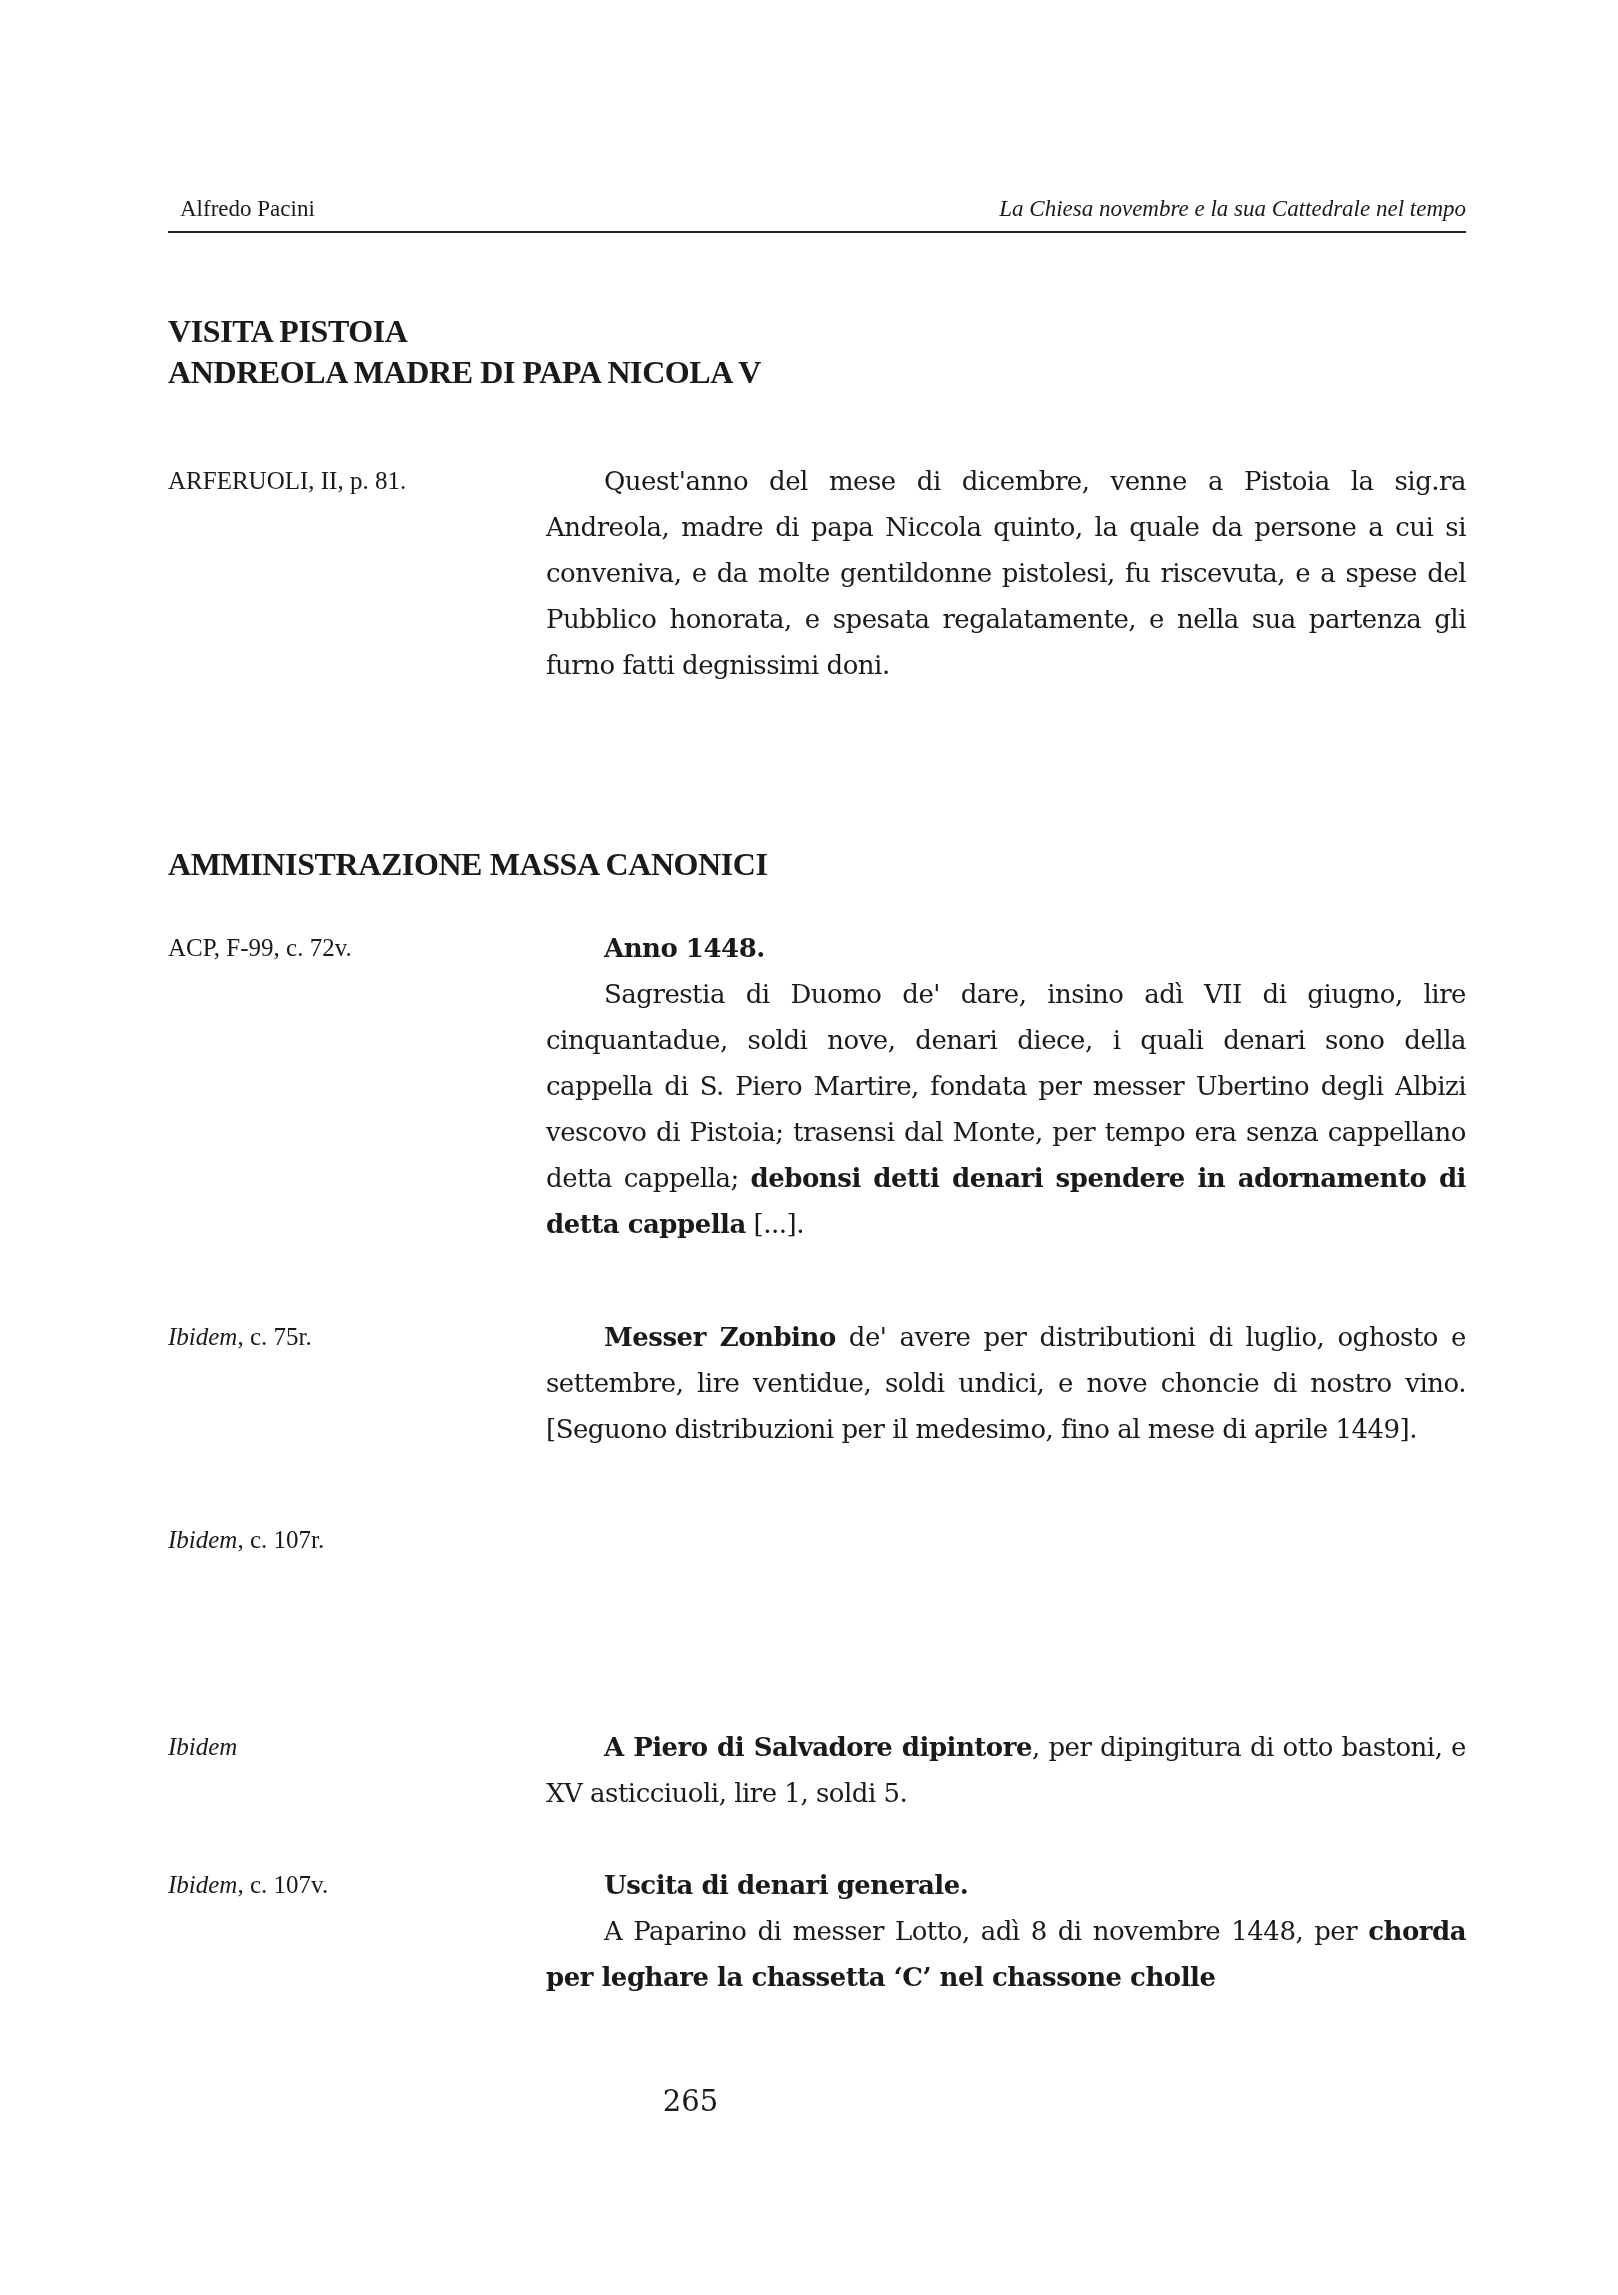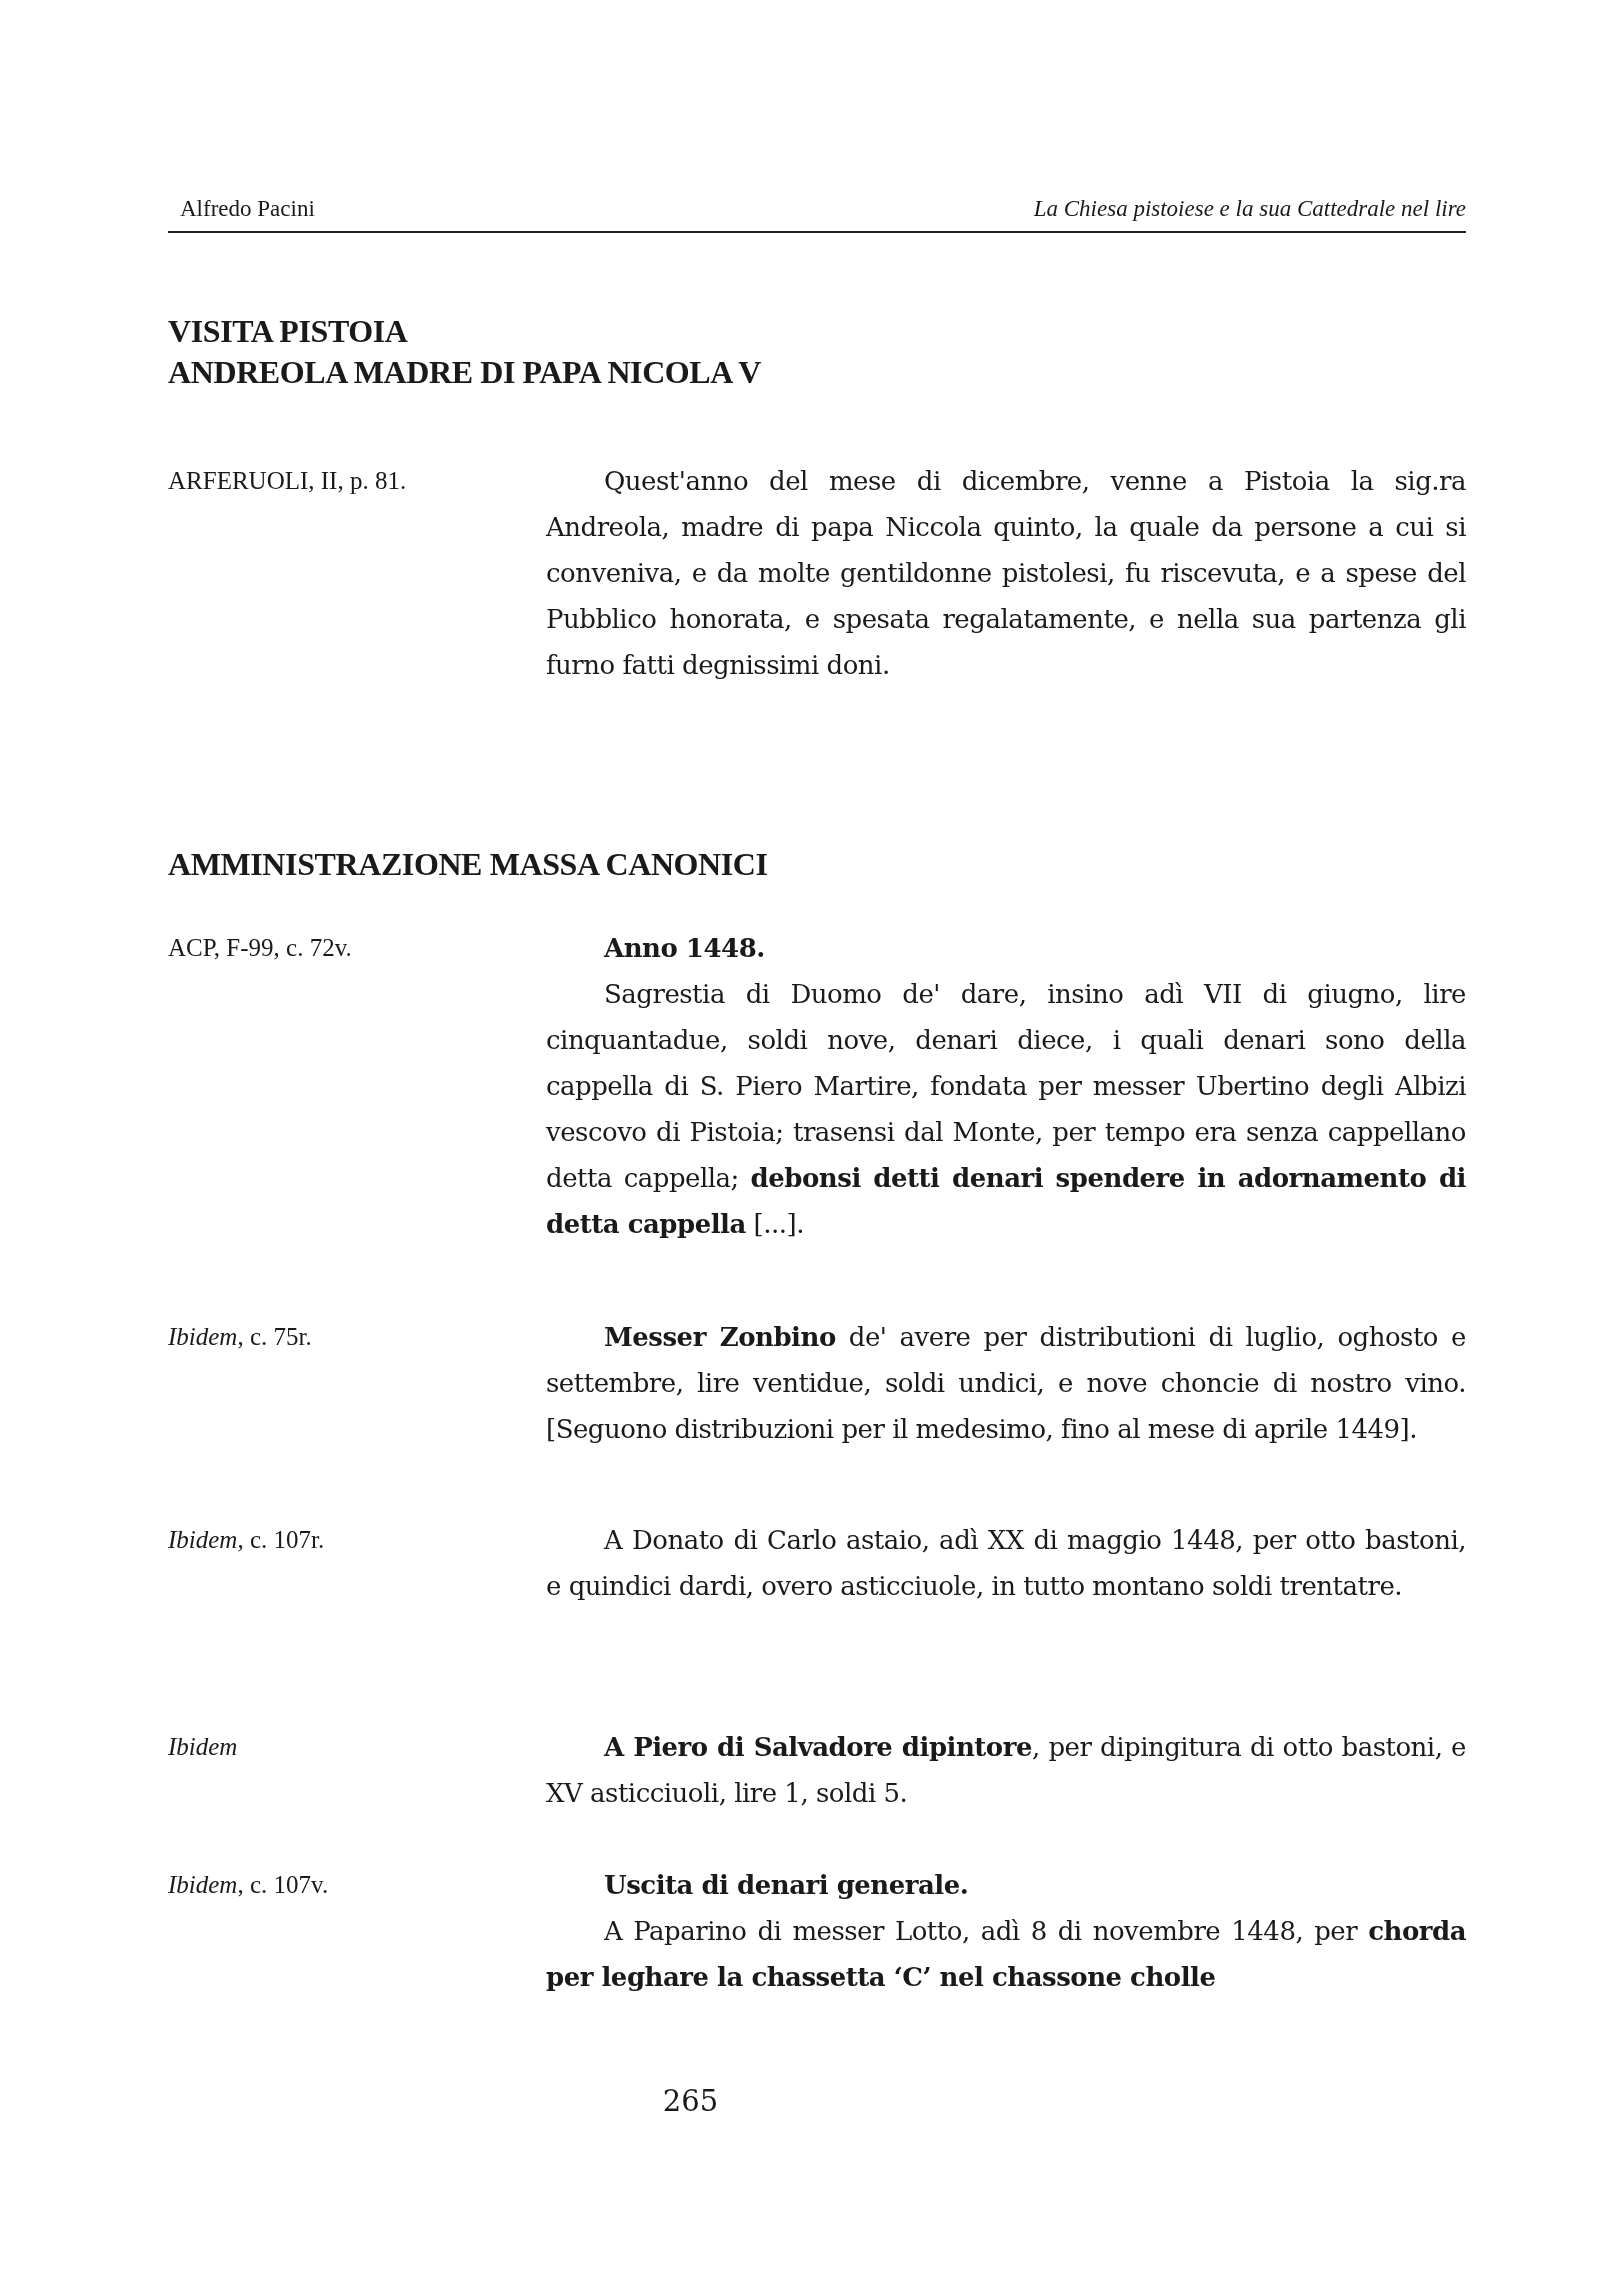--- a/index.html
+++ b/index.html
@@ -38,21 +38,21 @@
   .page-number {
     position: absolute; left: 0; width: 1381px; top: 2084px; text-align: center;
     font-family: "DejaVu Serif", serif; font-size: 29px;
   }
 </style>
 </head>
 <body>
 
 <div class="running-head">
   <span class="left">Alfredo Pacini</span>
-  <span class="right">La Chiesa pistoiese e la sua Cattedrale nel lire</span>
+  <span class="right">La Chiesa novembre e la sua Cattedrale nel tempo</span>
 </div>
 <div class="head-rule"></div>
 
 <div class="section-title" style="top:311px;">
   <div>VISITA PISTOIA</div>
   <div>ANDREOLA MADRE DI PAPA NICOLA V</div>
 </div>
 
 <div class="entry" style="top:458px;">
   <div class="ref">
@@ -84,21 +84,20 @@
   <div class="body">
     <p><b>Messer Zonbino</b><span> de' avere per distributioni di luglio, oghosto e settembre, lire ventidue, soldi undici, e nove choncie di nostro vino. [Seguono distribuzioni per il medesimo, fino al mese di aprile 1449].</span></p>
   </div>
 </div>
 
 <div class="entry" style="top:1517px;">
   <div class="ref">
     <span class="it">Ibidem</span><span>, c. 107r.</span>
   </div>
   <div class="body">
-    <p>A Donato di Carlo astaio, adì XX di maggio 1448, per otto bastoni, e quindici dardi, overo asticciuole, in tutto montano soldi trentatre.</p>
   </div>
 </div>
 
 <div class="entry" style="top:1724px;">
   <div class="ref">
     <span class="it">Ibidem</span>
   </div>
   <div class="body">
     <p><b>A Piero di Salvadore dipintore</b><span>, per dipingitura di otto bastoni, e XV asticciuoli, lire 1, soldi 5.</span></p>
   </div>

